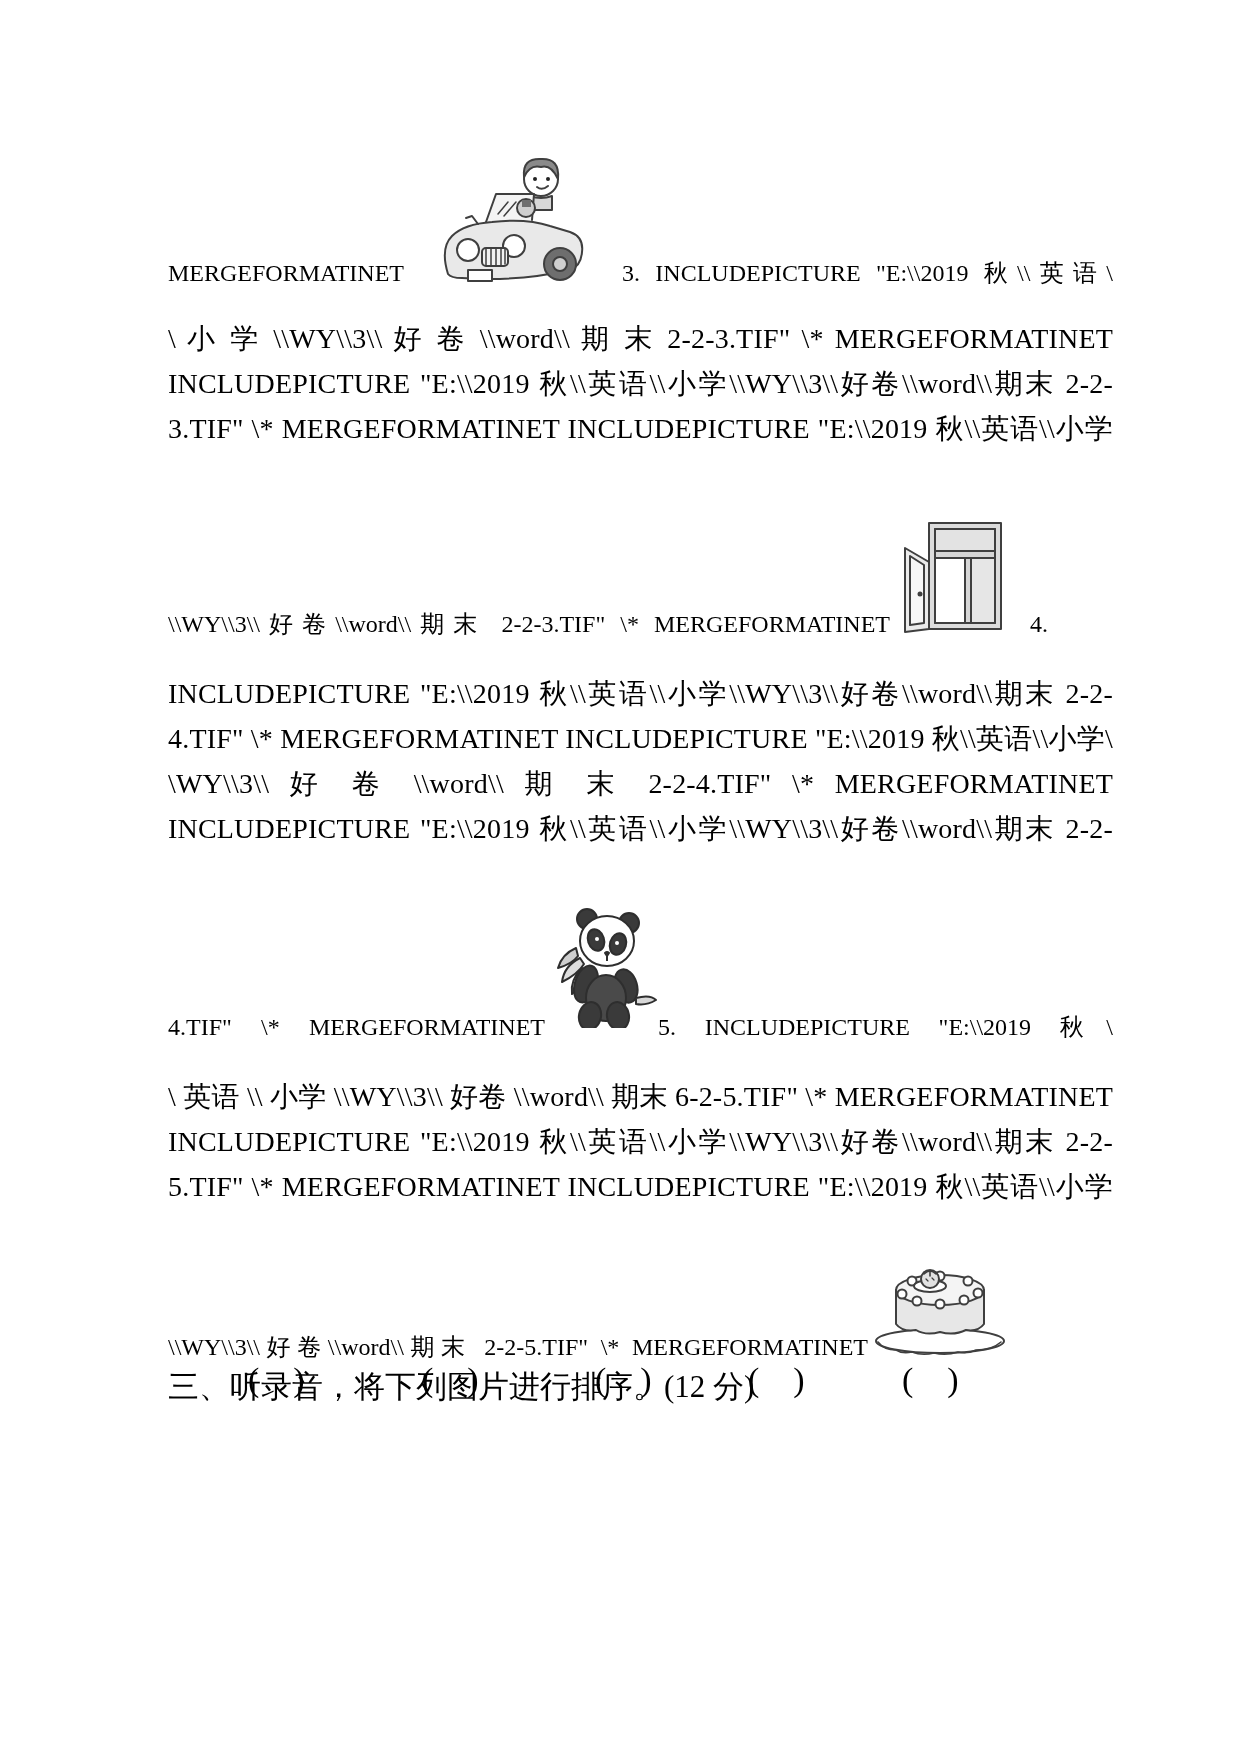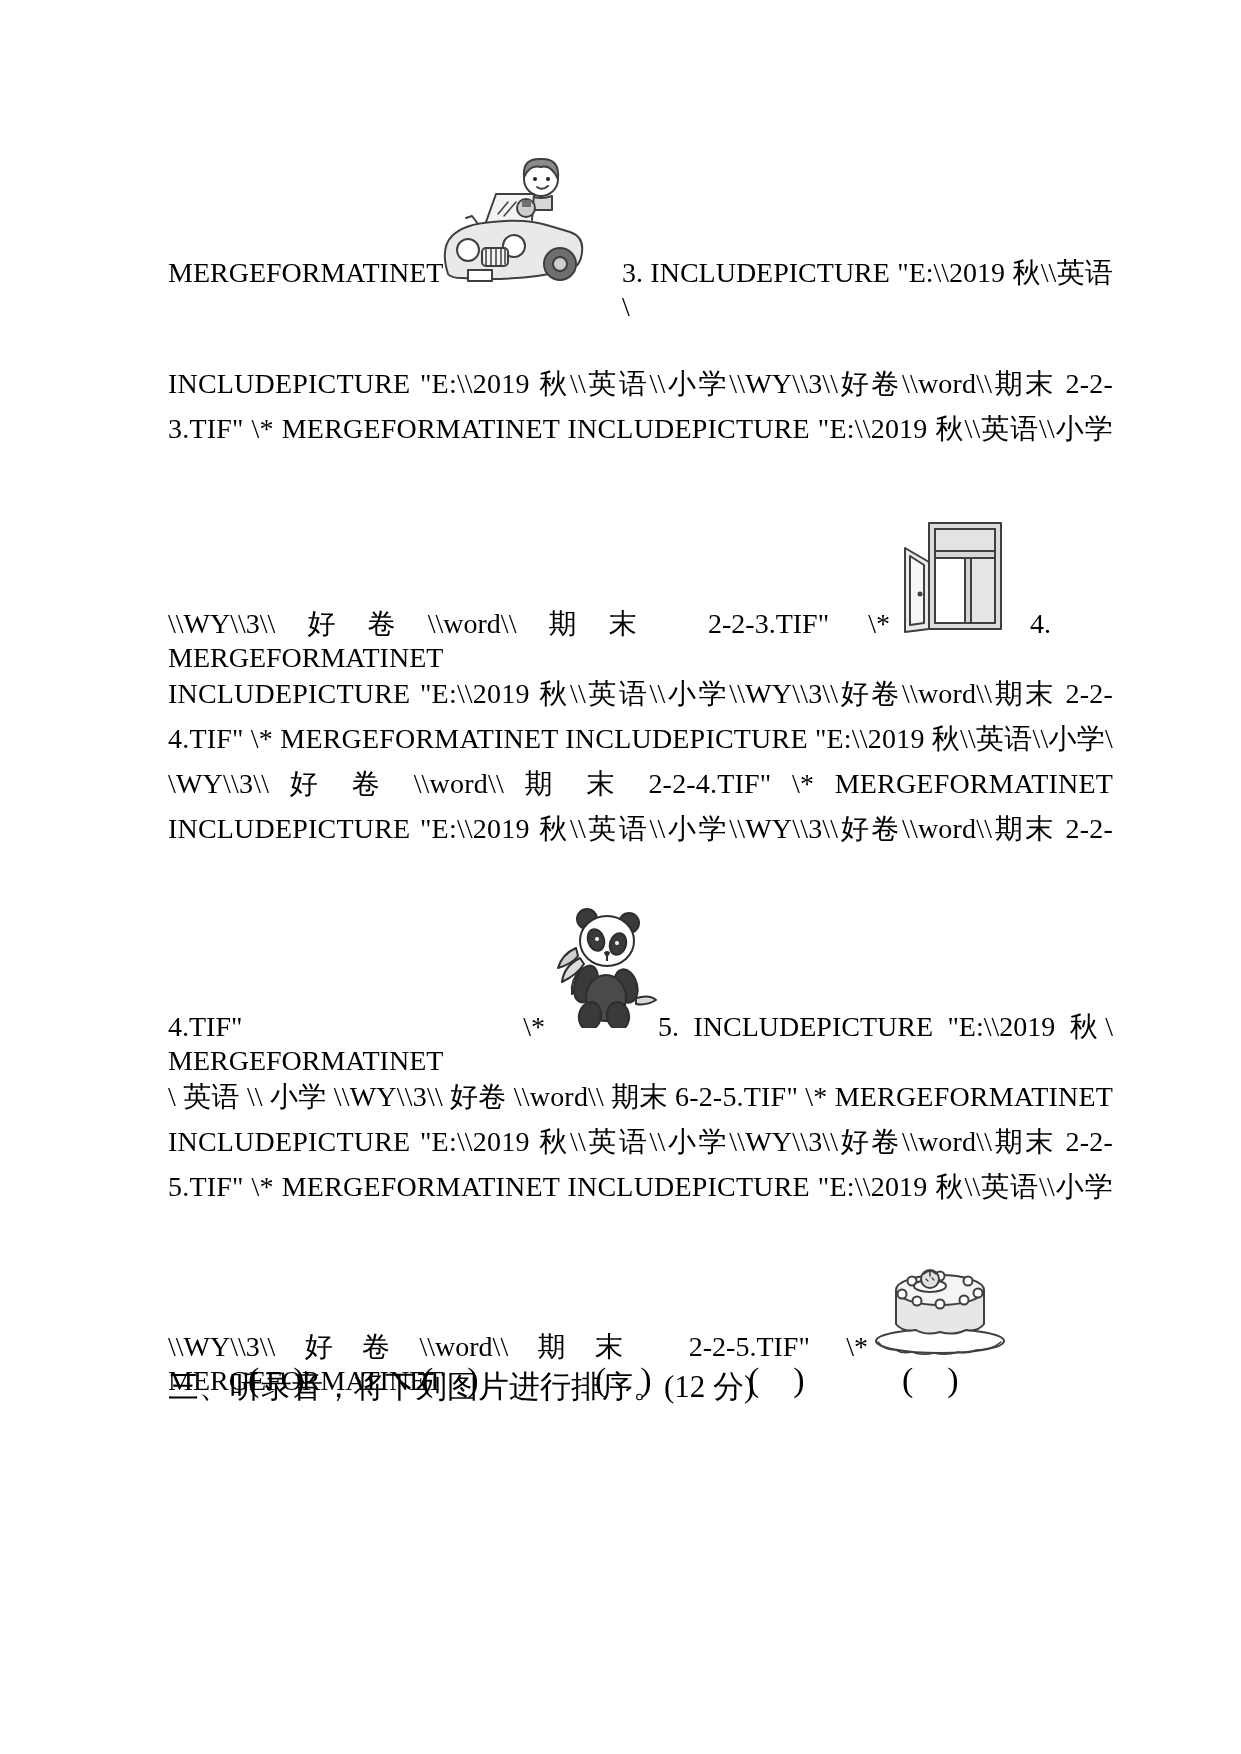--- a/index.html
+++ b/index.html
@@ -15,21 +15,21 @@
   .ln{
     position:absolute;
     left:168px;
     width:945px;
     font-size:28px;
     line-height:34px;
     letter-spacing:.2px;
     white-space:normal;
   }
   .jl{ text-align:justify; text-align-last:justify; }
-  .frag{ position:absolute; font-size:28px; line-height:34px; white-space:pre; }
+  .frag{ position:absolute; font-size:24px; line-height:34px; white-space:pre; }
   .pic{ position:absolute; }
   .answer-row span{
     position:absolute;
     font-size:34px;
     line-height:40px;
     white-space:pre;
   }
   .section{
     position:absolute;
     left:168px;
@@ -76,20 +76,21 @@
         <circle cx="122" cy="112" r="16" fill="#6e6e6e"></circle>
         <circle cx="122" cy="112" r="7" fill="#cfcfcf"></circle>
 
         <rect x="30" y="118" width="24" height="11" fill="#ffffff"></rect>
       </g>
     </svg>
   </div>
 
   <div class="frag jl" style="left:622px; top:256px; width:491px; text-align:justify; text-align-last:justify; white-space:normal;">3.  INCLUDEPICTURE  "E:\\2019 秋\\英语\</div>
 
+  <div class="ln jl" style="top:322px;">\ 小 学 \\WY\\3\\ 好 卷 \\word\\ 期 末 2-2-3.TIF" \* MERGEFORMATINET</div>
   <div class="ln jl" style="top:367px;">INCLUDEPICTURE  "E:\\2019 秋\\英语\\小学\\WY\\3\\好卷\\word\\期末 2-2-</div>
   <div class="ln jl" style="top:412px;">3.TIF" \* MERGEFORMATINET INCLUDEPICTURE  "E:\\2019 秋\\英语\\小学</div>
 
   <div class="pic" style="left:893px; top:518px; width:112px; height:116px;">
     <svg viewBox="0 0 112 116" width="112" height="116">
       <g stroke="#3f3f3f" stroke-width="2" fill="none" stroke-linejoin="round">
         <rect x="36" y="5" width="72" height="106" fill="#dcdcdc"></rect>
         <rect x="42" y="11" width="60" height="94" fill="#efefef"></rect>
         <rect x="42" y="11" width="60" height="22" fill="#e3e3e3"></rect>
         <rect x="42" y="33" width="60" height="7" fill="#d6d6d6"></rect>

